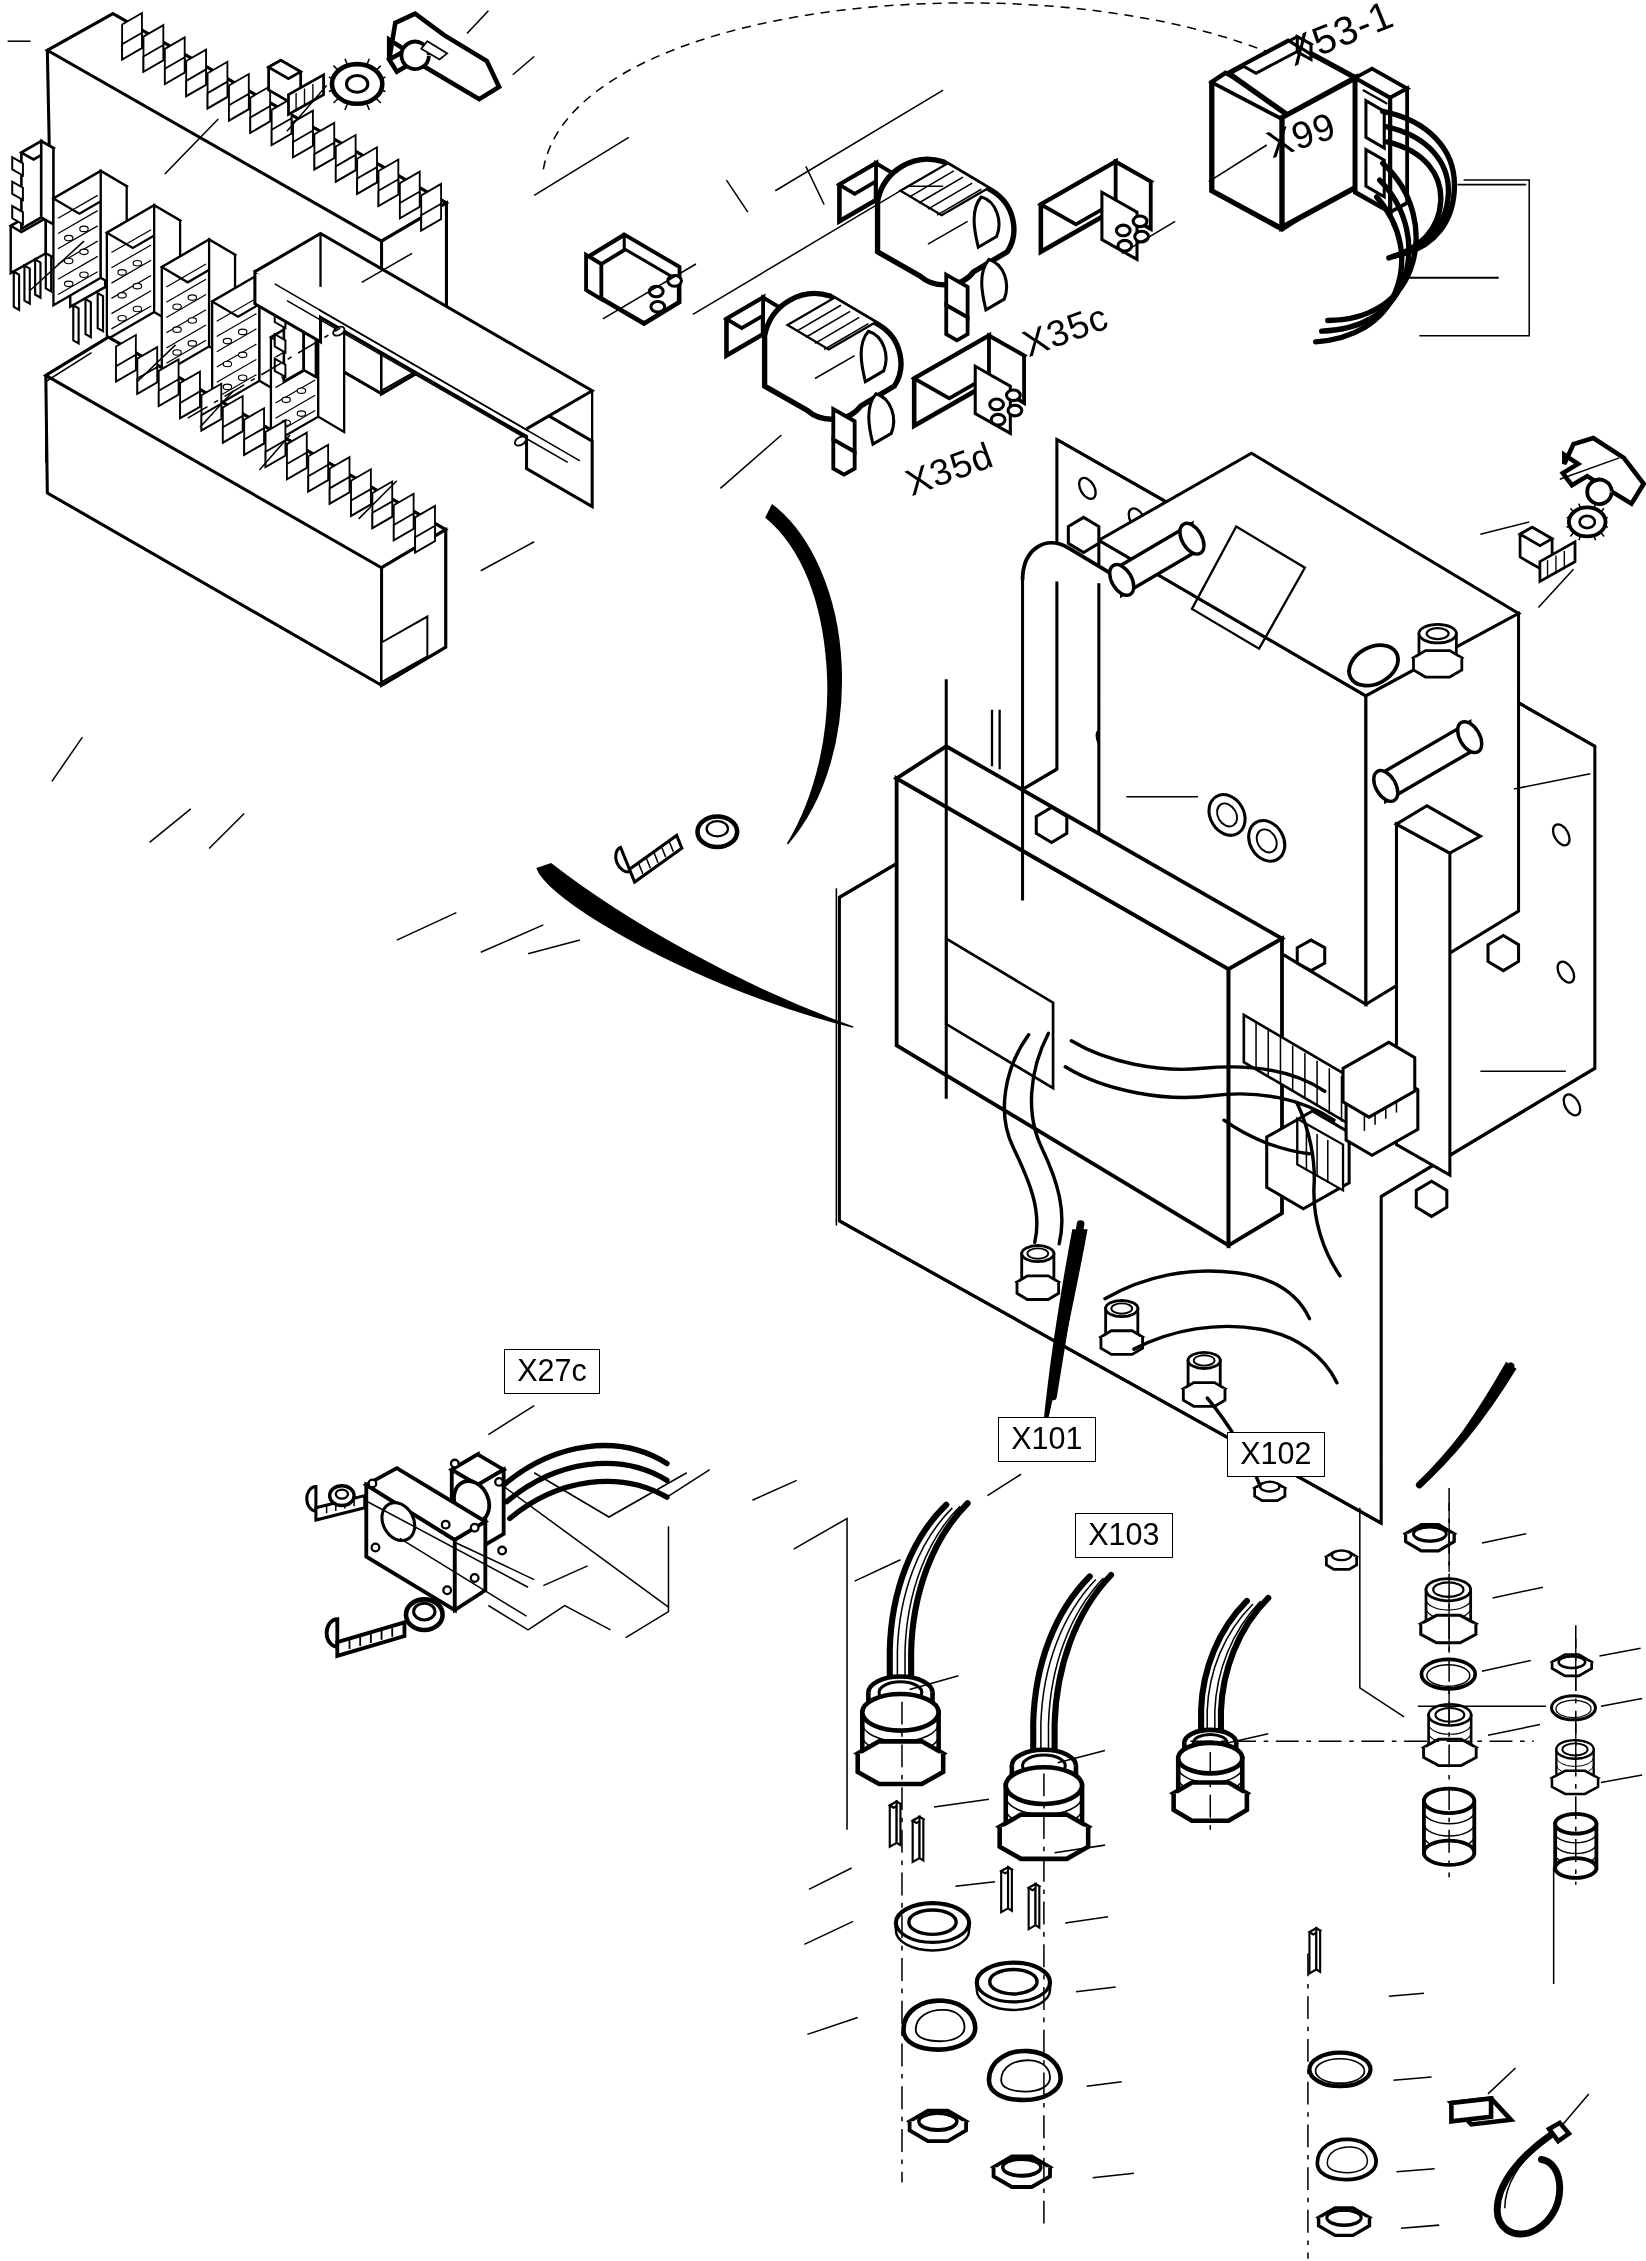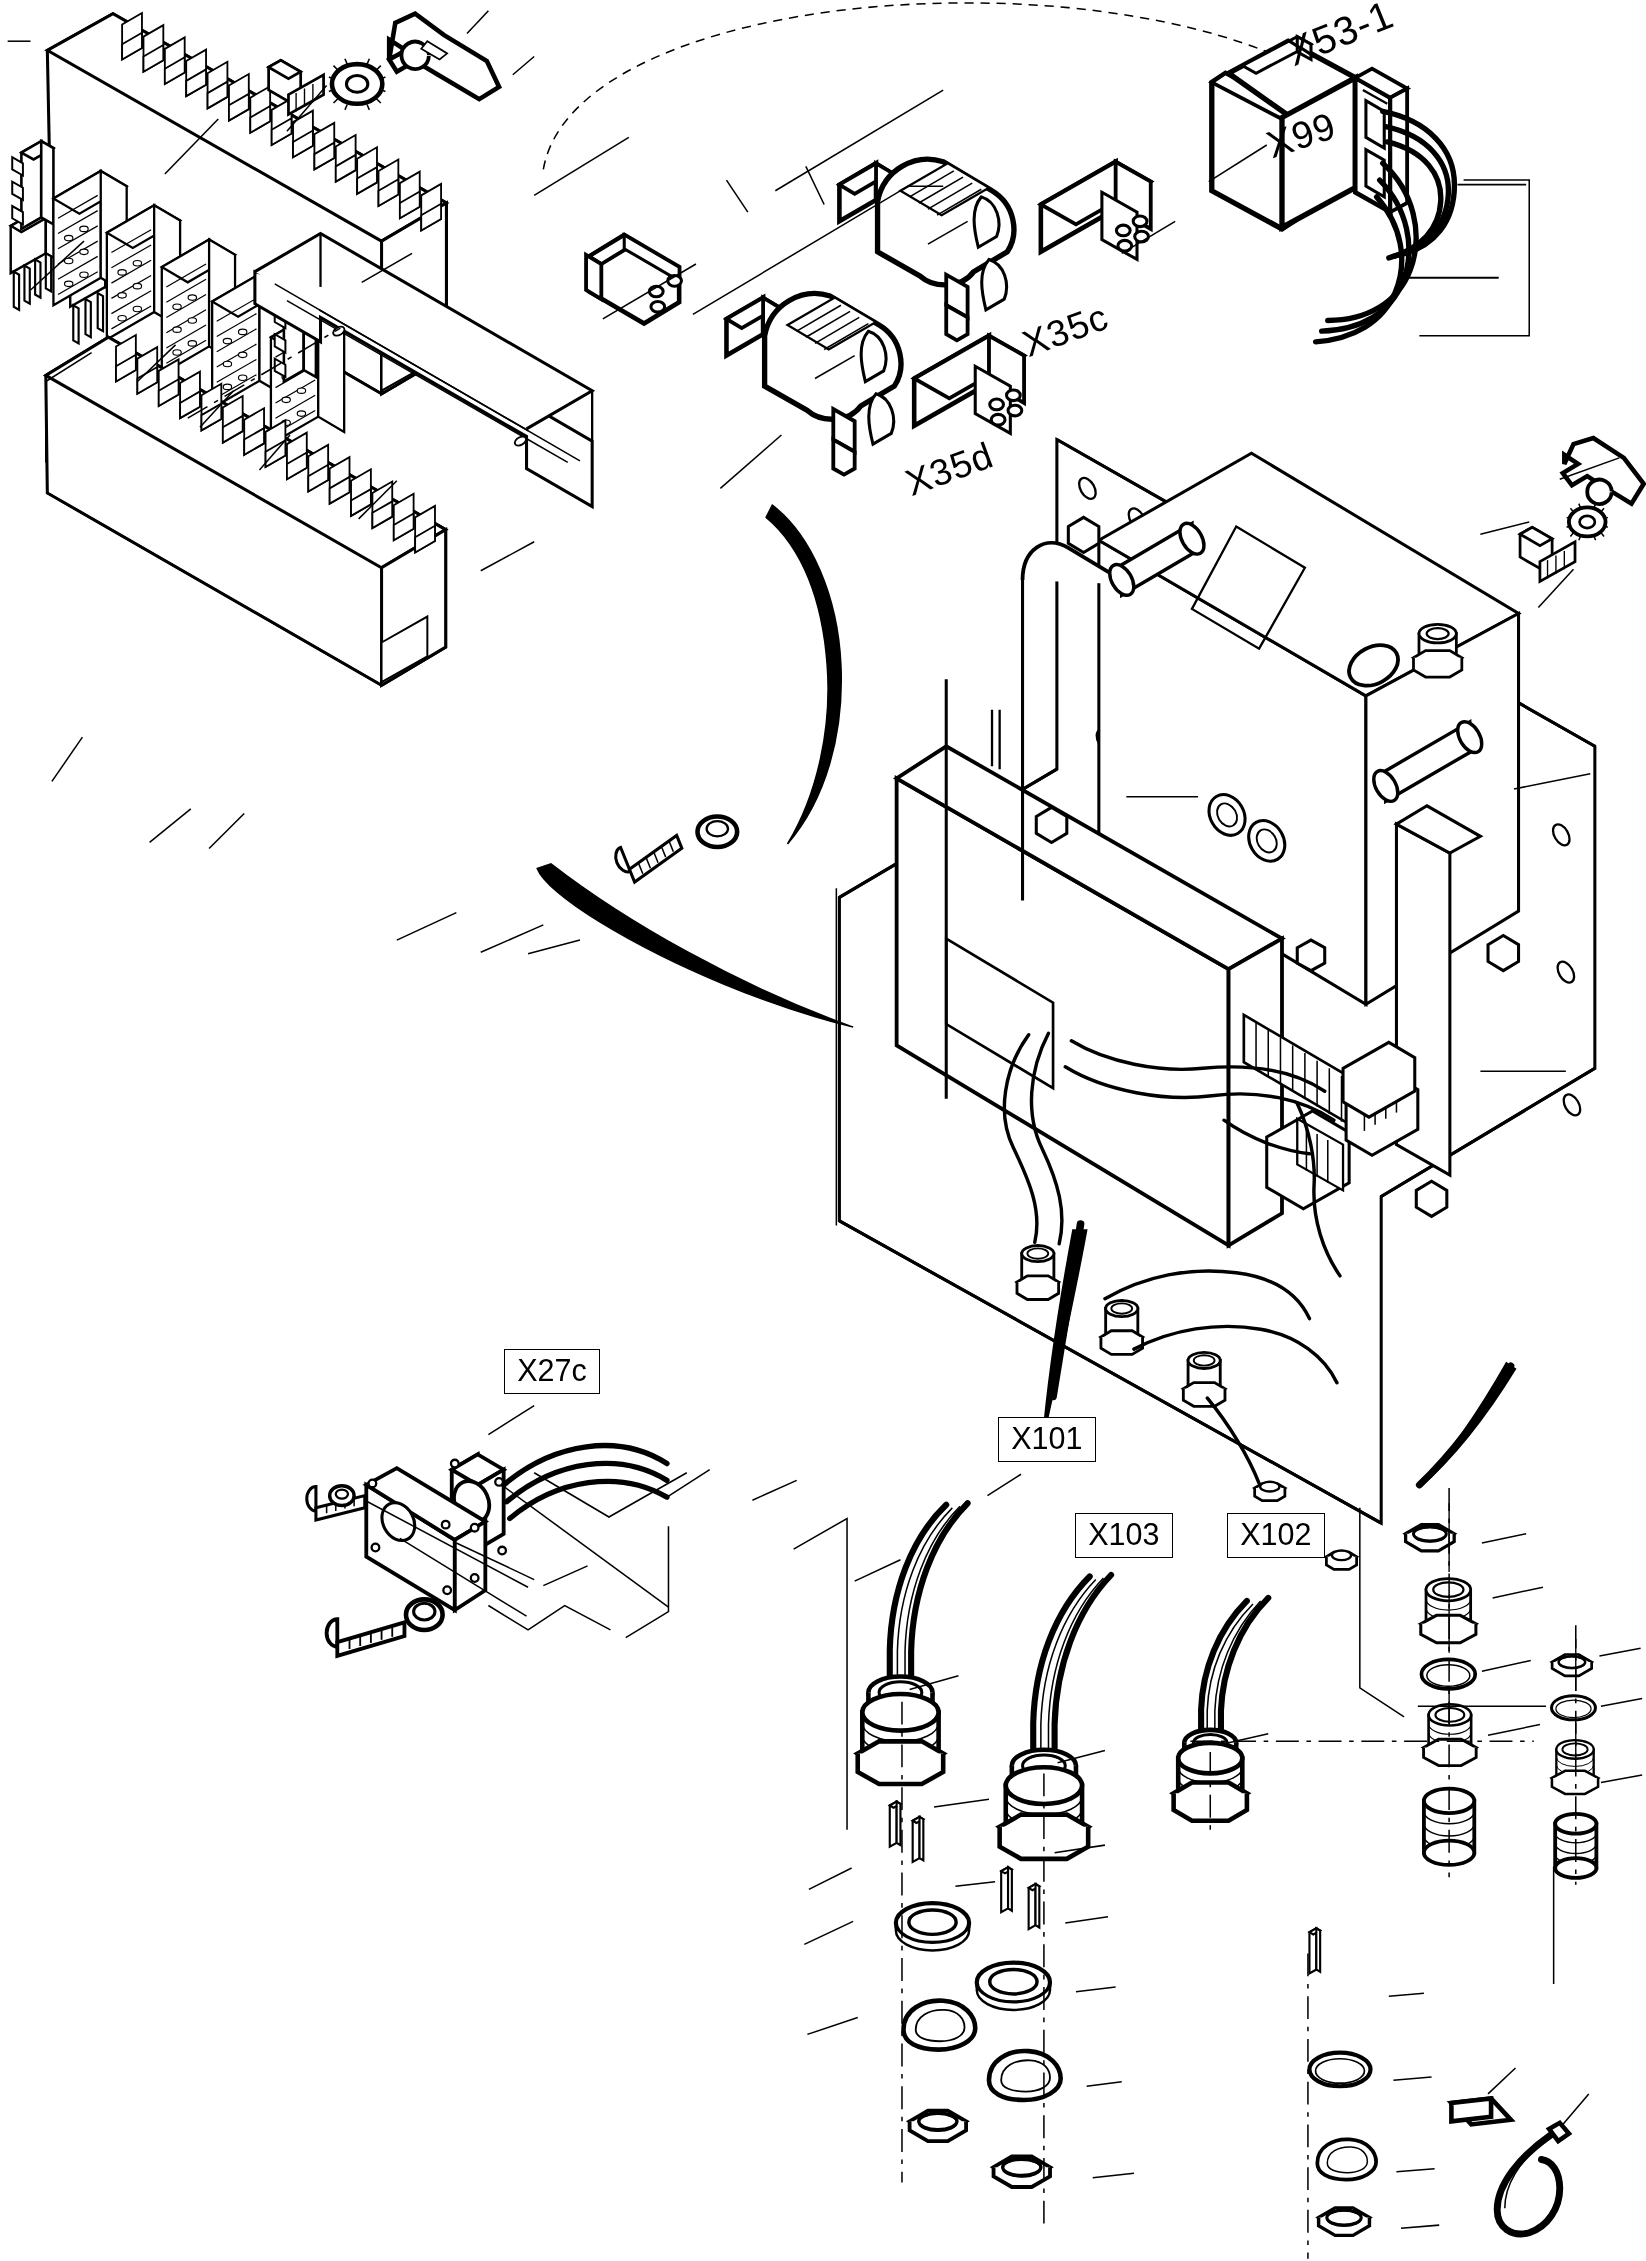--- a/index.html
+++ b/index.html
@@ -919,17 +919,17 @@
   <div class="lbl lbl-plain rot" style="left:1018px;top:328px;font-size:37px;transform:rotate(-20deg);">X35c</div>
 
   <div class="lbl lbl-plain rot" style="left:901px;top:467px;font-size:37px;transform:rotate(-20deg);">X35d</div>
 
   <div class="lbl lbl-box" style="left:504px;top:1349px;">X27c</div>
 
   <div class="lbl lbl-box" style="left:978px;top:1417px;margin-left:20px;">X101</div>
 
   <div class="lbl lbl-box" style="left:1075px;top:1513px;">X103</div>
 
-  <div class="lbl lbl-box" style="left:1227px;top:1513px;">X102</div>
+  <div class="lbl lbl-box" style="left:1227px;top:1432px;">X102</div>
 
 </div>
 </div>
 
 
 </body></html>

